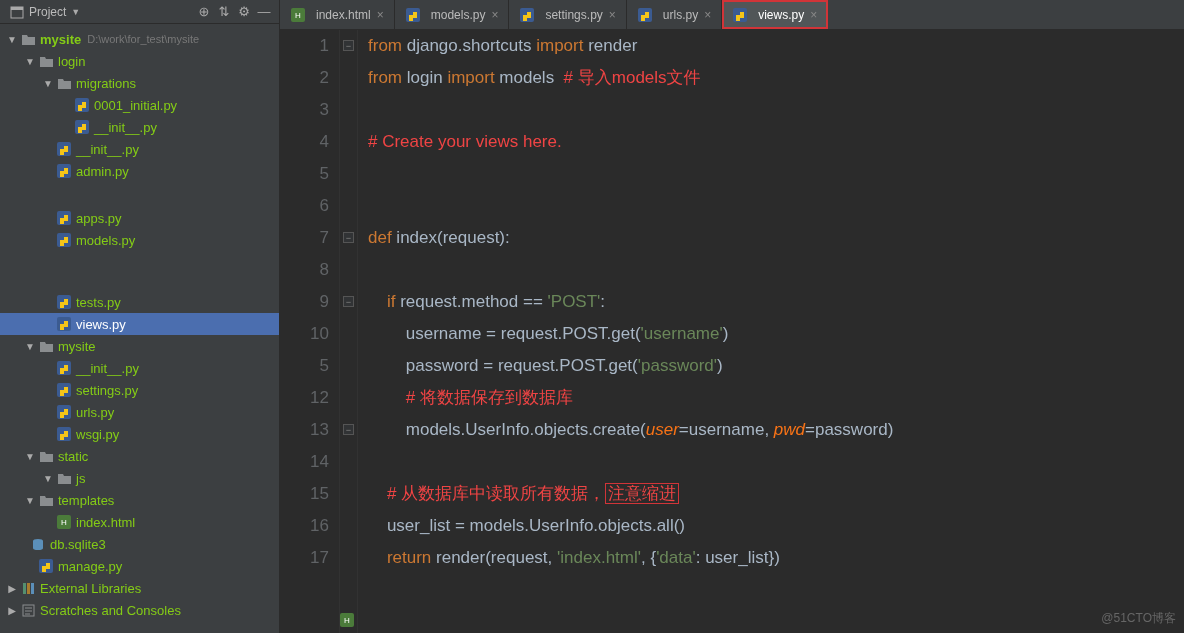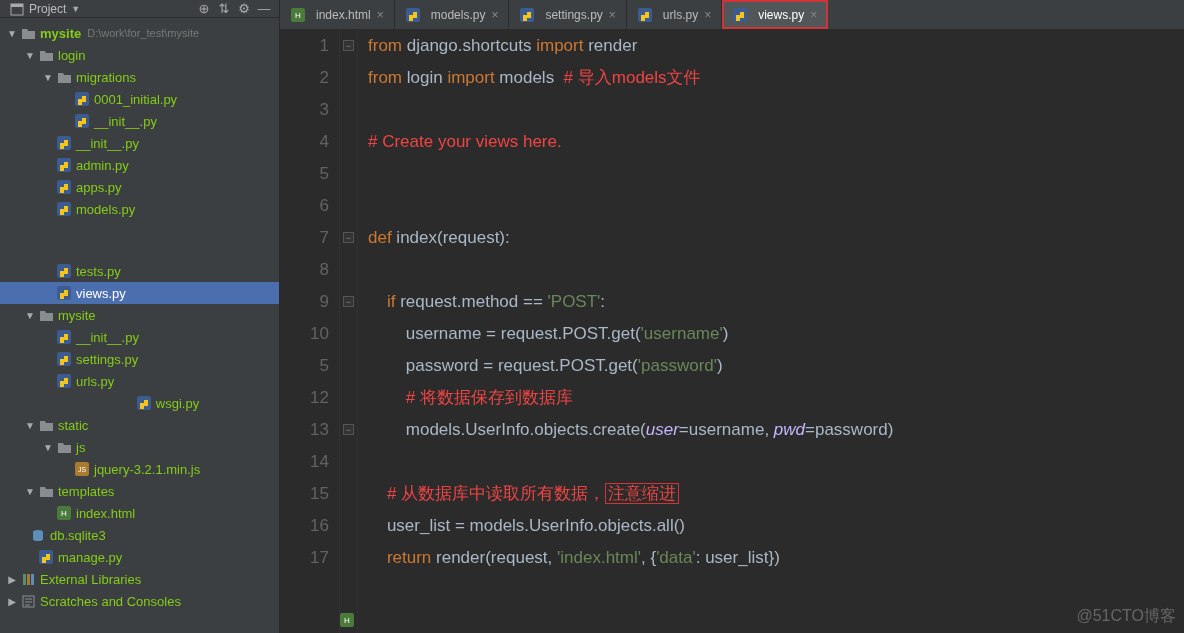--- a/index.html
+++ b/index.html
@@ -1,19 +1,19 @@
 <!DOCTYPE html>
 <html><head>
 <meta charset="utf-8">
 <style>
 * { margin: 0; padding: 0; box-sizing: border-box; font-family: "Segoe UI", Arial, sans-serif; }
 body { background: #3c3f41; color: #a9b7c6; width: 1184px; height: 633px; overflow: hidden; font-size: 13px; }
 .ide { display: flex; height: 100%; }
 .sidebar { width: 280px; background: #3c3f41; border-right: 1px solid #2b2b2b; display: flex; flex-direction: column; }
-.sidebar-header { display: flex; align-items: center; height: 18px; padding: 0 6px 0 10px; border-bottom: 1px solid #2b2b2b; background: #3c3f41; }
+.sidebar-header { display: flex; align-items: center; height: 24px; padding: 0 6px 0 10px; border-bottom: 1px solid #2b2b2b; background: #3c3f41; }
 .sidebar-title { color: #bbb; font-size: 12px; display: flex; align-items: center; gap: 5px; }
 .sidebar-title svg { flex-shrink: 0; }
 .sidebar-actions { margin-left: auto; display: flex; gap: 2px; }
 .sidebar-actions span { width: 18px; height: 18px; display: inline-flex; align-items: center; justify-content: center; color: #aaa; font-size: 13px; cursor: pointer; }
 .tree { flex: 1; overflow: auto; padding: 4px 0; font-size: 13px; }
 .tree-row { display: flex; align-items: center; height: 22px; white-space: nowrap; cursor: pointer; }
 .tree-row.sel { background: #4b6eaf; color: #fff; }
 .chev { width: 12px; text-align: center; color: #aaa; font-size: 10px; margin-right: 2px; }
 .tree-icon { width: 16px; height: 16px; display: inline-flex; align-items: center; justify-content: center; margin-right: 4px; }
 .file-name { color: #84cc16; }
@@ -28,24 +28,24 @@
 .code-area { flex: 1; display: flex; overflow: auto; font-family: "Source Code Pro", Consolas, "Courier New", monospace; font-size: 17px; line-height: 32px; }
 .gutter { width: 60px; text-align: right; padding-right: 10px; color: #606366; user-select: none; background: #2b2b2b; border-right: 1px solid #323232; }
 .fold { width: 18px; background: #2b2b2b; border-right: 1px solid #323232; position: relative; }
 .fold-mark { position: absolute; left: 3px; width: 11px; height: 11px; border: 1px solid #555; display: flex; align-items: center; justify-content: center; font-size: 9px; color: #888; background: #313335; }
 .code { flex: 1; padding-left: 10px; }
 .code pre { margin: 0; white-space: pre; }
 .k { color: #cc7832; }
 .s { color: #6a8759; }
 .c { color: #ef4444; }
 .n { color: #a9b7c6; }
-.kw-arg { color: #c4b5fd; font-style: italic; }
+.kw-arg { color: #f97316; font-style: italic; }
 .hl-box { border: 1px solid #d13438; padding: 0 2px; }
 .h-mark { position: absolute; left: 0; bottom: 4px; }
-.watermark { position: fixed; bottom: 6px; right: 8px; color: #666; font-size: 16px; }
+.watermark { position: fixed; bottom: 6px; right: 8px; color: #666; font-size: 12px; }
 </style>
 </head>
 <body>
 
 <svg width="0" height="0" style="position:absolute">
   <defs>
     <g id="ic-py">
         <rect width="14" height="14" rx="2" fill="#3b5b91"></rect>
         <path d="M3 7 h4 v-3 h4 v6 h-4 v3 h-4 z" fill="#f5c518"></path>
       </g>
@@ -156,21 +156,21 @@
         </div>
         <div class="tree-row" style="padding-left: 42px;">
           <span class="chev"></span>
           <span class="tree-icon">
             <svg width="14" height="14">
               <use href="#ic-py"></use>
             </svg>
           </span>
           <span class="file-name">admin.py</span>
         </div>
-        <div class="tree-row" style="padding-left: 42px;">
+        <div class="tree-row" style="padding-left: 42px; margin-top: 25px;">
           <span class="chev"></span>
           <span class="tree-icon">
             <svg width="14" height="14">
               <use href="#ic-py"></use>
             </svg>
           </span>
           <span class="file-name">apps.py</span>
         </div>
         <div class="tree-row" style="padding-left: 42px;">
           <span class="chev"></span>
@@ -228,21 +228,21 @@
         </div>
         <div class="tree-row" style="padding-left: 42px;">
           <span class="chev"></span>
           <span class="tree-icon">
             <svg width="14" height="14">
               <use href="#ic-py"></use>
             </svg>
           </span>
           <span class="file-name">urls.py</span>
         </div>
-        <div class="tree-row" style="padding-left: 42px; justify-content: center;">
+        <div class="tree-row" style="padding-left: 42px;">
           <span class="chev"></span>
           <span class="tree-icon">
             <svg width="14" height="14">
               <use href="#ic-py"></use>
             </svg>
           </span>
           <span class="file-name">wsgi.py</span>
         </div>
         <div class="tree-row" style="padding-left: 24px;">
           <span class="chev">▼</span>
@@ -254,29 +254,20 @@
           <span class="file-name">static</span>
         </div>
         <div class="tree-row" style="padding-left: 42px;">
           <span class="chev">▼</span>
           <span class="tree-icon">
             <svg width="14" height="14">
               <use href="#ic-folder"></use>
             </svg>
           </span>
           <span class="file-name">js</span>
-        </div>
-        <div class="tree-row" style="padding-left: 60px;">
-          <span class="chev"></span>
-          <span class="tree-icon">
-            <svg width="14" height="14">
-              <use href="#ic-js"></use>
-            </svg>
-          </span>
-          <span class="file-name">jquery-3.2.1.min.js</span>
         </div>
         <div class="tree-row" style="padding-left: 24px;">
           <span class="chev">▼</span>
           <span class="tree-icon">
             <svg width="14" height="14">
               <use href="#ic-folder"></use>
             </svg>
           </span>
           <span class="file-name">templates</span>
         </div>

